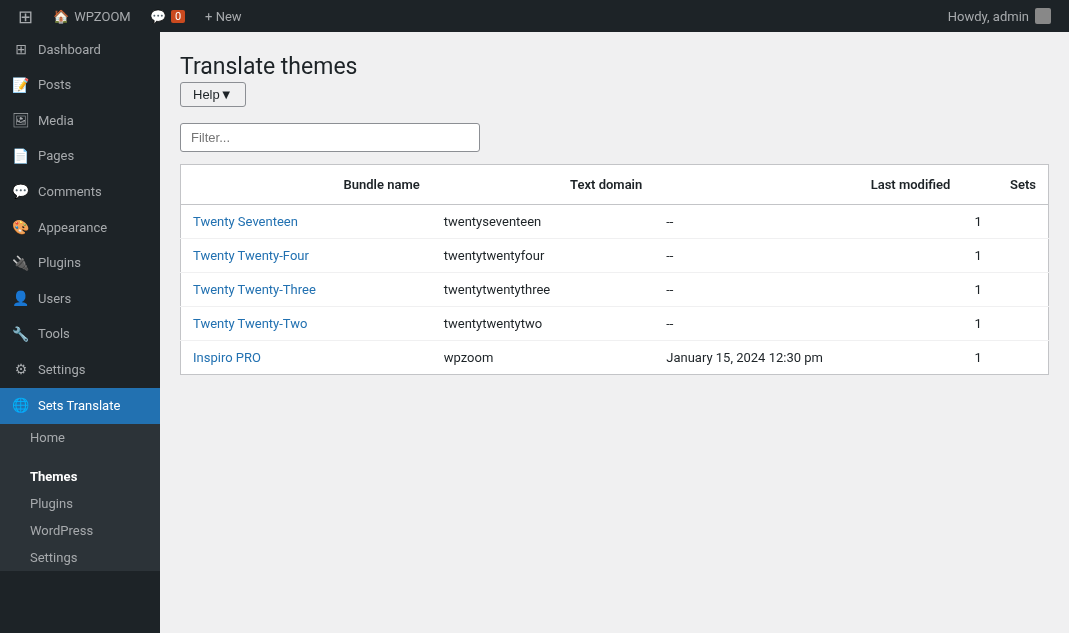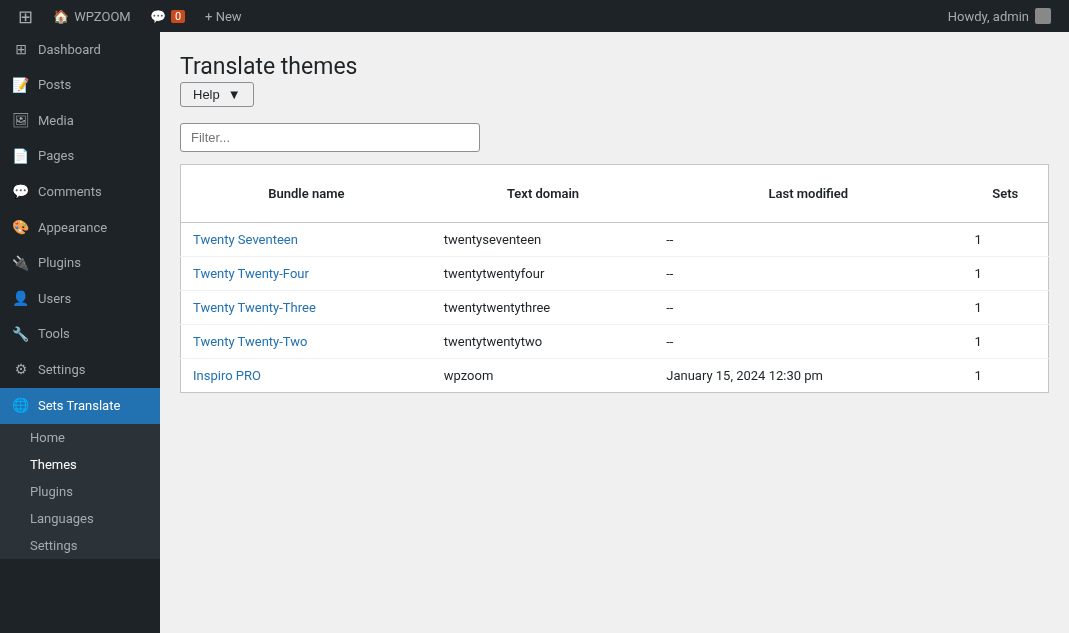--- a/index.html
+++ b/index.html
@@ -93,21 +93,21 @@
     .submenu {
       background: #2c3338;
     }
     .submenu-item {
       padding: 6px 12px 6px 30px;
       color: #a7aaad;
       font-size: 13px;
       cursor: pointer;
       display: block;
     }
-    .submenu-item.active { color: #fff; font-weight: 400; }
+    .submenu-item.active { color: #fff; font-weight: 700; margin-top: 12px; }
 
     
     #main-content {
       flex: 1;
       overflow-y: auto;
       padding: 20px 20px 20px 20px;
       background: #f0f0f1;
     }
 
     .page-header {
@@ -127,21 +127,21 @@
     .help-button {
       background: #f0f0f1;
       border: 1px solid #8c8f94;
       border-radius: 3px;
       padding: 4px 12px;
       font-size: 13px;
       color: #1d2327;
       cursor: pointer;
       display: flex;
       align-items: center;
-      gap: 8px;
+      gap: 0;
     }
 
     .filter-input {
       width: 300px;
       padding: 6px 10px;
       border: 1px solid #8c8f94;
       border-radius: 3px;
       font-size: 13px;
       color: #1d2327;
       background: #fff;
@@ -154,22 +154,22 @@
     .wp-table {
       width: 100%;
       border-collapse: collapse;
       background: #fff;
       border: 1px solid #c3c4c7;
       border-radius: 0;
     }
     .wp-table th {
       background: #fff;
       border-bottom: 1px solid #c3c4c7;
-      padding: 21px 12px;
-      text-align: center;
+      padding: 12px 12px;
+      text-align: right;
       font-size: 13px;
       font-weight: 600;
       color: #1d2327;
     }
     .wp-table td {
       padding: 9px 12px;
       border-bottom: 1px solid #f0f0f1;
       font-size: 13px;
       color: #1d2327;
       vertical-align: middle;
@@ -253,21 +253,21 @@
     </div>
     <div class="menu-item active">
       <span class="menu-icon">🌐</span>
       <span>Sets Translate</span>
     </div>
 
     <div class="submenu">
       <a class="submenu-item">Home</a>
       <a class="submenu-item active">Themes</a>
       <a class="submenu-item">Plugins</a>
-      <a class="submenu-item">Languages</a>
+      <a class="submenu-item">WordPress</a>
       <a class="submenu-item">Settings</a>
     </div>
   </div>
 
   <div id="main-content">
     <div class="page-header">
       <h1 class="page-title">Translate themes</h1>
       <button class="help-button">
         <span>Help</span>
         <span>▼</span>

